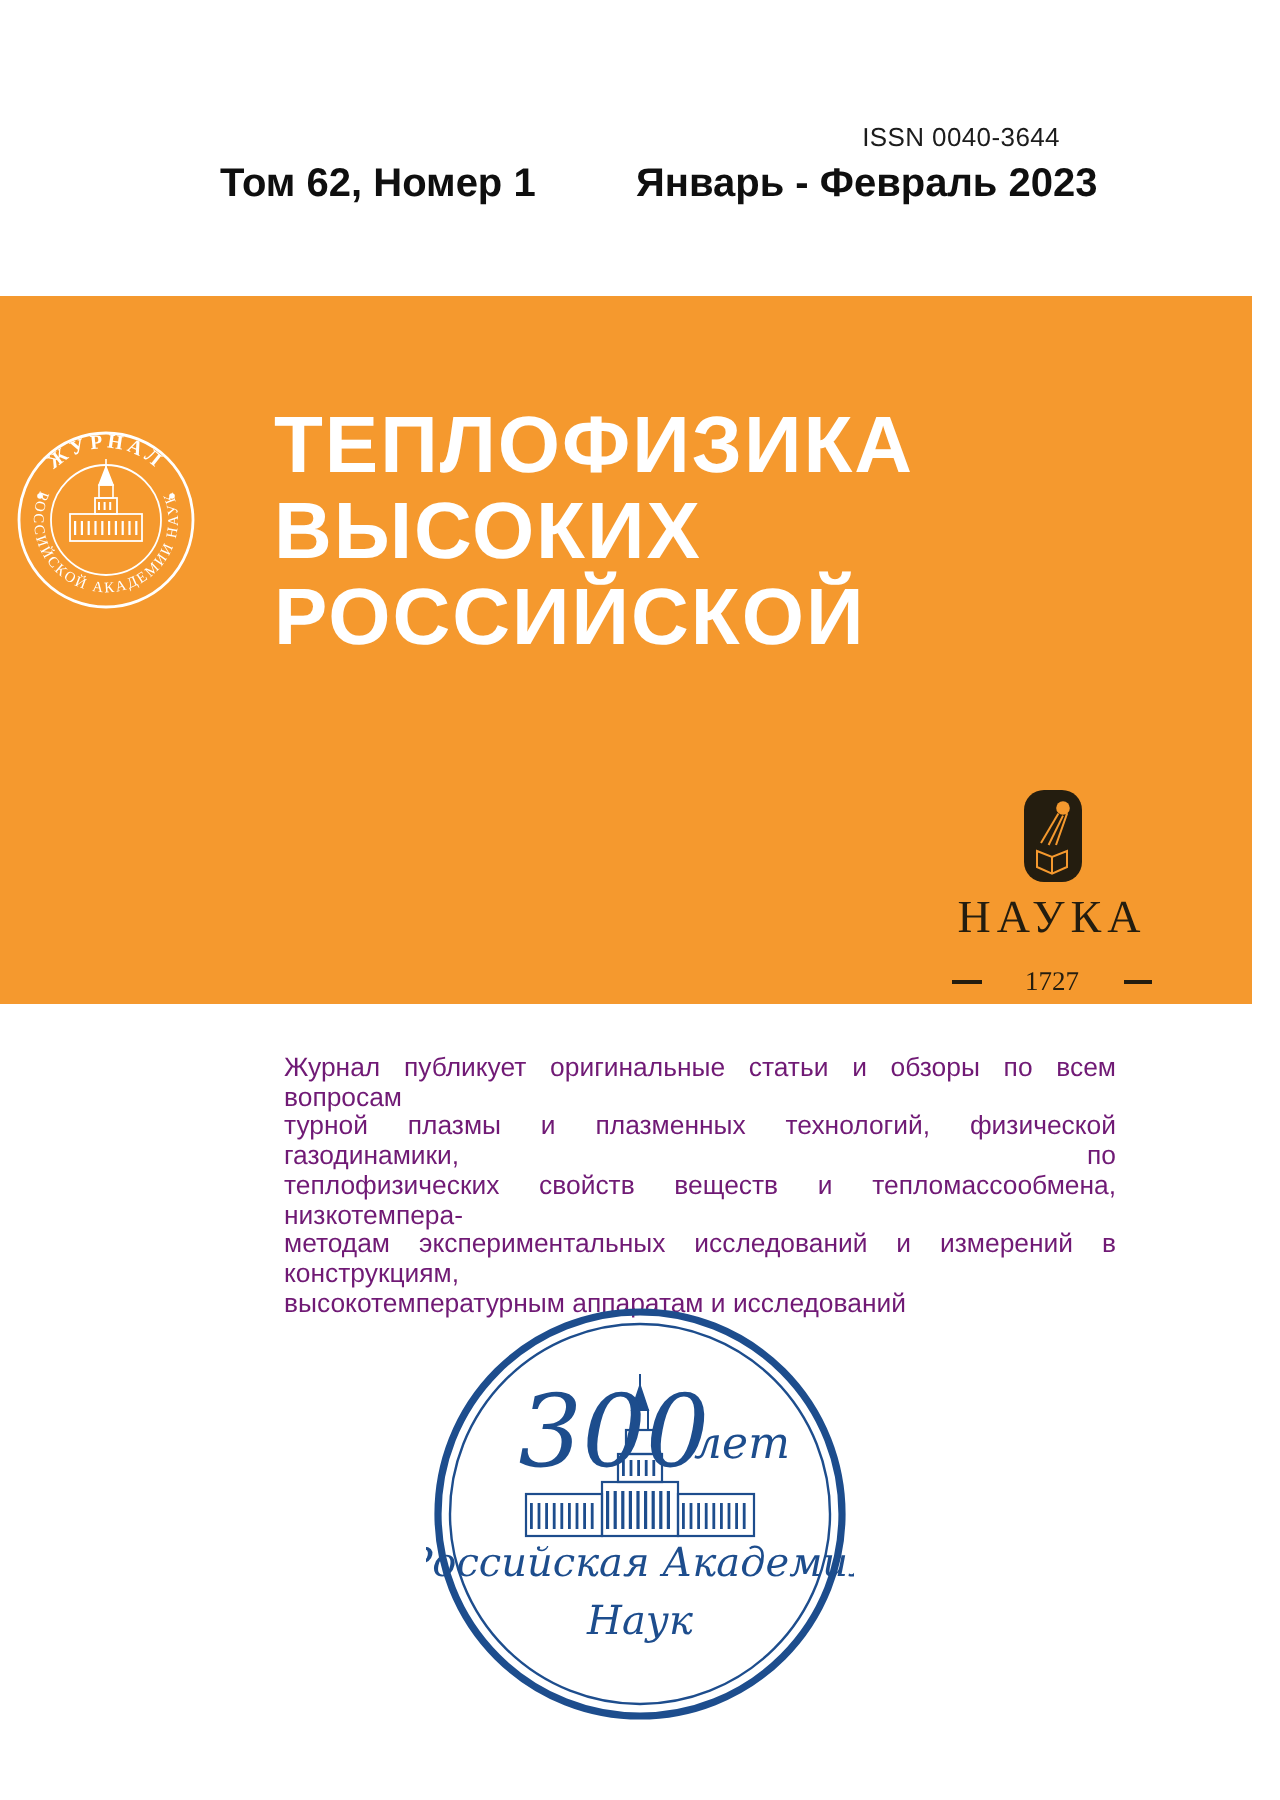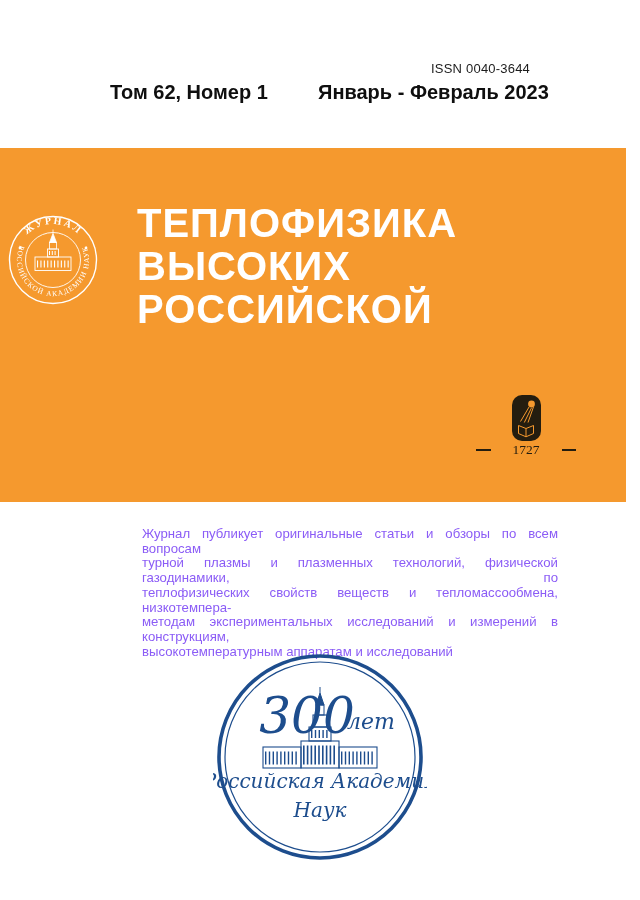--- a/index.html
+++ b/index.html
@@ -43,31 +43,31 @@
   .publisher {
     position:absolute; left:377px; top:246px; width:100px;
     text-align:center; color:var(--dark);
   }
   .publisher-emblem { display:block; margin:0 auto; }
   .publisher-name {
     margin-top:5px; font-family:"Liberation Serif", serif;
     font-size:23px; letter-spacing:3px; line-height:24px;
   }
   .publisher-year-row {
-    margin-top:0; display:flex; align-items:center; justify-content:center; gap:22px;
+    margin-top:12px; display:flex; align-items:center; justify-content:center; gap:22px;
   }
   .publisher-year-row .dash { width:16px; height:2px; background:var(--dark); }
   .publisher-year {
     font-family:"Liberation Serif", serif; font-size:13.5px;
   }
 
   
   .description {
     position:absolute; left:142px; top:527px; width:416px;
-    color:#8b5cf6; font-size:13.2px; line-height:14.7px; font-weight:normal;
+    color:#701a75; font-size:13.2px; line-height:14.7px; font-weight:normal;
   }
   .description .desc-line { text-align:justify; text-align-last:justify; }
   .description .desc-line:last-child { text-align-last:left; }
 
   
   .ras-logo-svg { position:absolute; left:213px; top:651px; }
 
   svg text { user-select:none; }
 </style>
 </head>
@@ -122,20 +122,21 @@
         <rect x="1" y="1" width="29" height="46" rx="10" fill="#241D0F"></rect>
         <g fill="#F5992E" stroke="#F5992E">
           <circle cx="20.5" cy="10" r="3.4" stroke="none"></circle>
           <line x1="18.2" y1="12.8" x2="9.5" y2="27.5" stroke-width="1"></line>
           <line x1="20.5" y1="13.8" x2="13.3" y2="28.5" stroke-width="1"></line>
           <line x1="22.6" y1="12.6" x2="17" y2="28.5" stroke-width="1"></line>
           <path d="M7.5 31.5 L15 34.5 L22.5 31.5 L22.5 39.5 L15 42.8 L7.5 39.5 Z" stroke-width="1" fill="none"></path>
           <line x1="15" y1="34.5" x2="15" y2="42.8" stroke-width="1"></line>
         </g>
       </svg>
+      <div class="publisher-name">НАУКА</div>
       <div class="publisher-year-row">
         <span class="dash"></span>
         <span class="publisher-year">1727</span>
         <span class="dash"></span>
       </div>
     </div>
   </div>
 
   <div class="description">
       <div class="desc-line">Журнал публикует оригинальные статьи и обзоры по всем вопросам</div>

